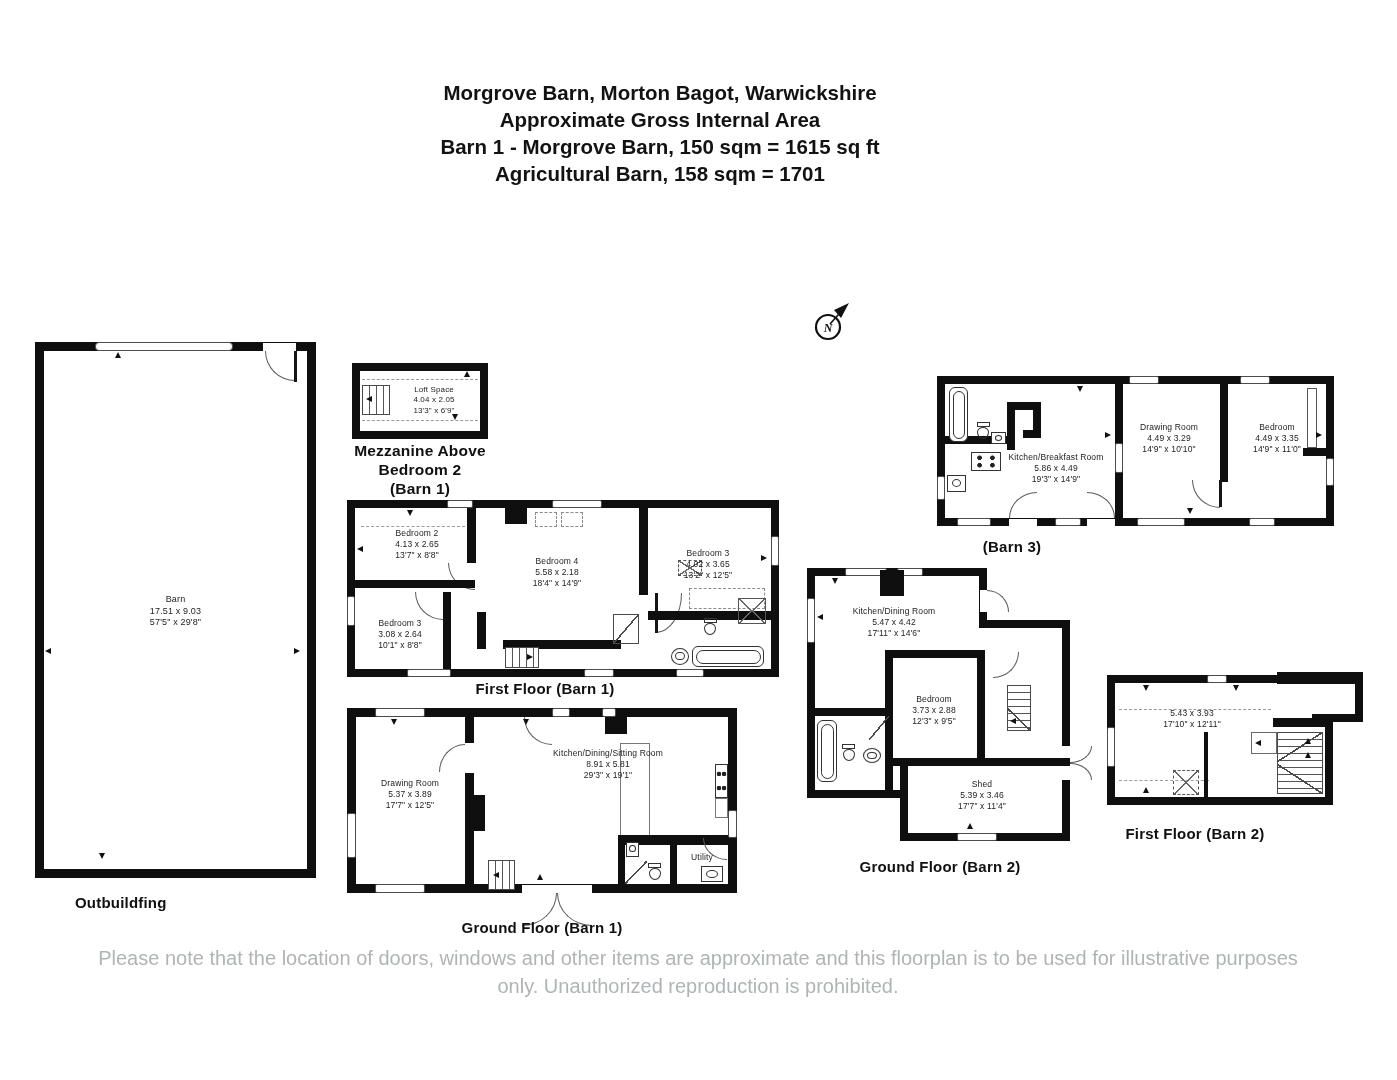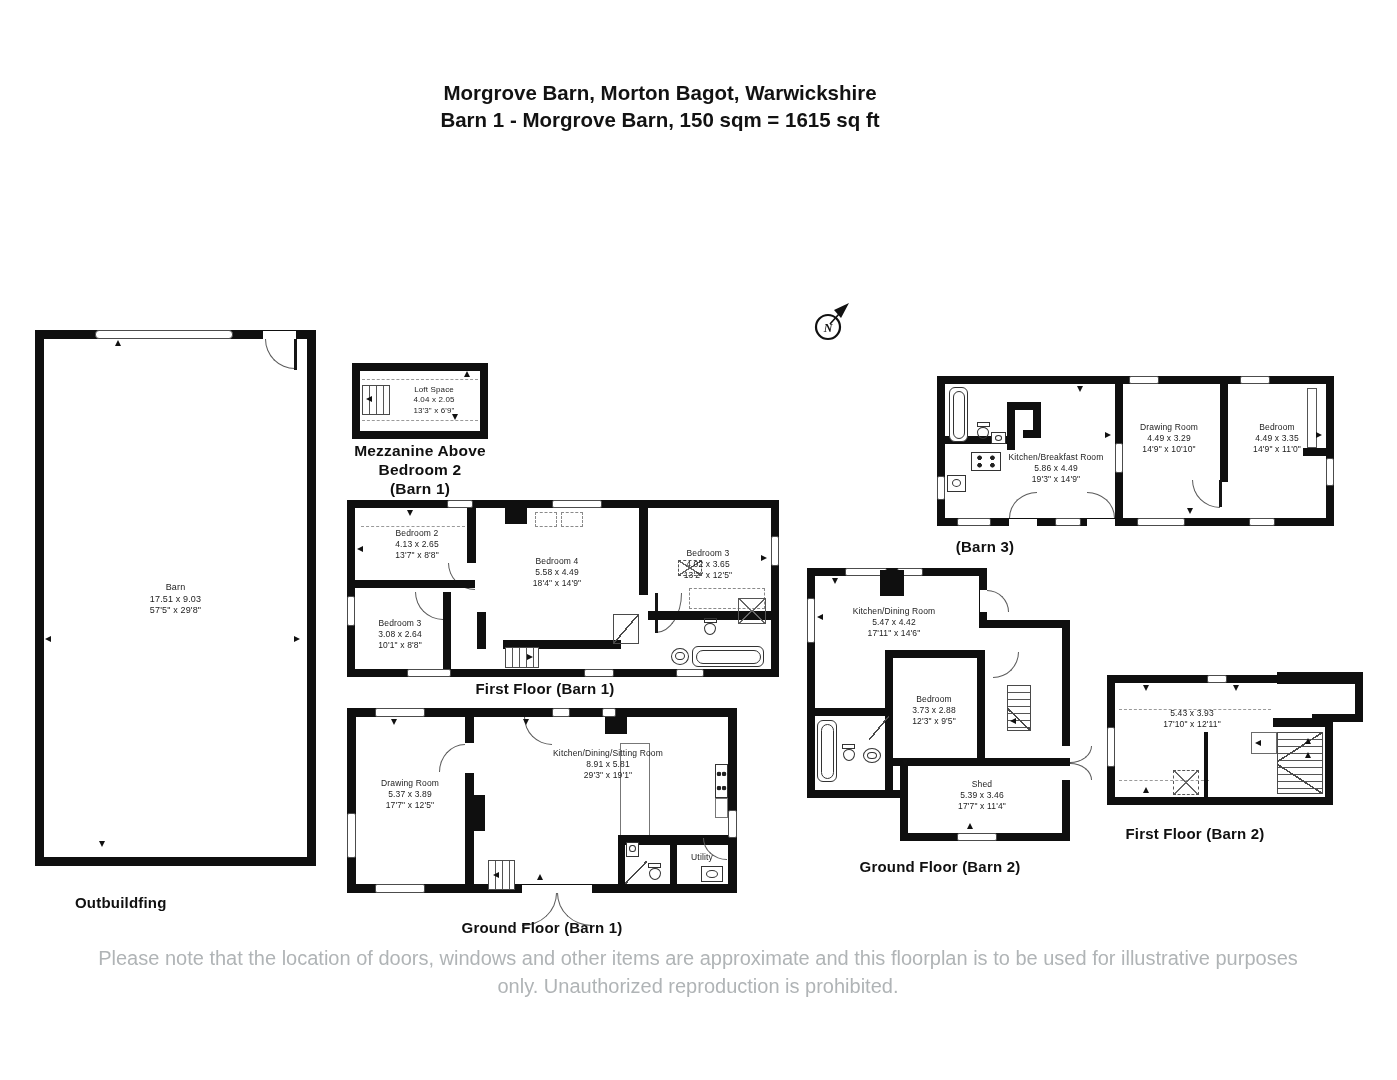--- a/index.html
+++ b/index.html
@@ -51,31 +51,33 @@
   .title-block { position:absolute; left:248px; top:79px; width:824px; text-align:center;
                  font-weight:700; font-size:20.5px; line-height:27px; color:#121212; }
   .disclaimer { position:absolute; left:98px; top:944px; width:1200px; text-align:center;
                 font-size:20px; line-height:1.42; color:#b0b4b6; font-weight:400; }
 </style>
 </head>
 <body>
 
 <div class="title-block">
   <div>Morgrove Barn, Morton Bagot, Warwickshire</div>
+  <div>Approximate Gross Internal Area</div>
   <div>Barn 1 - Morgrove Barn, 150 sqm = 1615 sq ft</div>
+  <div>Agricultural Barn, 158 sqm = 1701</div>
 </div>
 
 <svg width="48" height="48" style="position:absolute;left:808px;top:299px">
   <circle cx="20" cy="28" r="12" fill="none" stroke="#111" stroke-width="2.2"></circle>
   <text x="20" y="32.5" font-size="12" font-style="italic" font-weight="bold" text-anchor="middle" fill="#111" font-family="Liberation Serif, serif">N</text>
   <line x1="22" y1="25" x2="31" y2="15" stroke="#111" stroke-width="1.6"></line>
   <polygon points="41,4 26,11 33,19" fill="#111"></polygon>
 </svg>
 
-<div class="plan" style="left:35px;top:330px;width:281px;height:396px">
+<div class="plan" style="left:35px;top:342px;width:281px;height:396px">
   <i class="wall" style="left:0;top:0;width:281px;height:9px"></i>
   <i class="wall" style="left:0;top:527px;width:281px;height:9px"></i>
   <i class="wall" style="left:0;top:0;width:9px;height:536px"></i>
   <i class="wall" style="left:272px;top:0;width:9px;height:536px"></i>
   <i class="win" style="left:60px;top:0;width:138px;height:9px;border-radius:4px"></i>
   <i class="gap" style="left:228px;top:1px;width:33px;height:8px"></i>
   <i class="arc bl" style="left:230px;top:9px;width:30px;height:30px"></i>
   <i class="leaf" style="left:259px;top:9px;width:2.5px;height:31px"></i>
   <i class="tri up" style="left:80px;top:10px"></i>
   <i class="tri left" style="left:10px;top:306px"></i>
@@ -161,21 +163,21 @@
     <div>4.13 x 2.65</div>
     <div>13'7" x 8'8"</div>
   </div>
   <div class="rlabel" style="left:3px;top:118px;width:100px">
     <div>Bedroom 3</div>
     <div>3.08 x 2.64</div>
     <div>10'1" x 8'8"</div>
   </div>
   <div class="rlabel" style="left:150px;top:56px;width:120px">
     <div>Bedroom 4</div>
-    <div>5.58 x 4.49</div>
+    <div>5.58 x 2.18</div>
     <div>18'4" x 14'9"</div>
   </div>
   <div class="rlabel" style="left:301px;top:48px;width:120px">
     <div>Bedroom 3</div>
     <div>4.02 x 3.65</div>
     <div>13'2" x 12'5"</div>
   </div>
 </div>
 <div class="caption" style="left:329px;top:680px;width:432px">First Floor (Barn 1)</div>
 
@@ -292,21 +294,21 @@
     <div>Drawing Room</div>
     <div>4.49 x 3.29</div>
     <div>14'9" x 10'10"</div>
   </div>
   <div class="rlabel" style="left:290px;top:46px;width:100px">
     <div>Bedroom</div>
     <div>4.49 x 3.35</div>
     <div>14'9" x 11'0"</div>
   </div>
 </div>
-<div class="caption" style="left:910px;top:538px;width:150px">(Barn 3)</div>
+<div class="caption" style="left:937px;top:538px;width:150px">(Barn 3)</div>
 
 <div class="plan" style="left:807px;top:568px;width:295px;height:275px">
   <i class="wall" style="left:0;top:0;width:180px;height:8px"></i>
   <i class="win" style="left:38px;top:0;width:42px;height:8px"></i>
   <i class="win" style="left:90px;top:0;width:26px;height:8px"></i>
   <i class="wall" style="left:73px;top:2px;width:24px;height:26px"></i>
   <i class="wall" style="left:0;top:0;width:8px;height:230px"></i>
   <i class="win" style="left:0;top:30px;width:8px;height:45px"></i>
   <i class="wall" style="left:0;top:222px;width:100px;height:8px"></i>
   <i class="wall" style="left:172px;top:0;width:8px;height:60px"></i>

